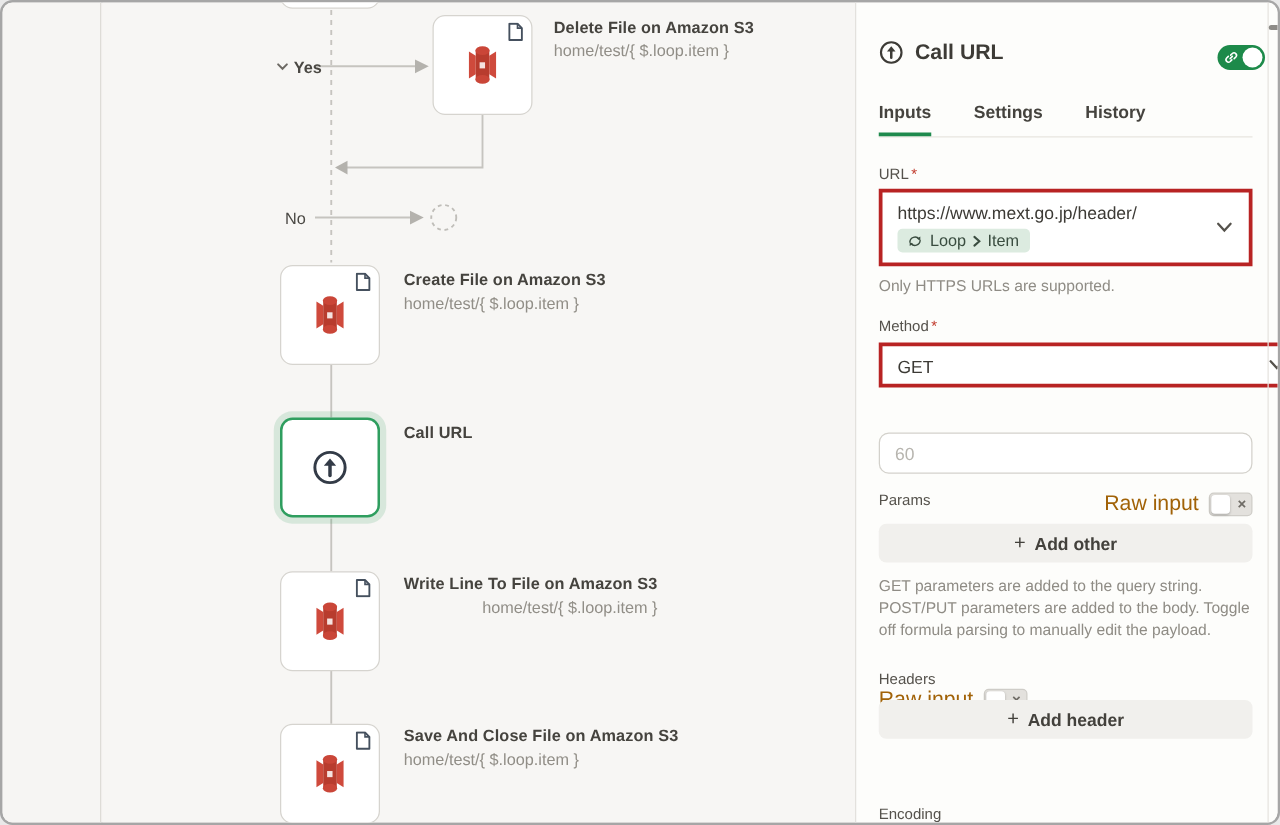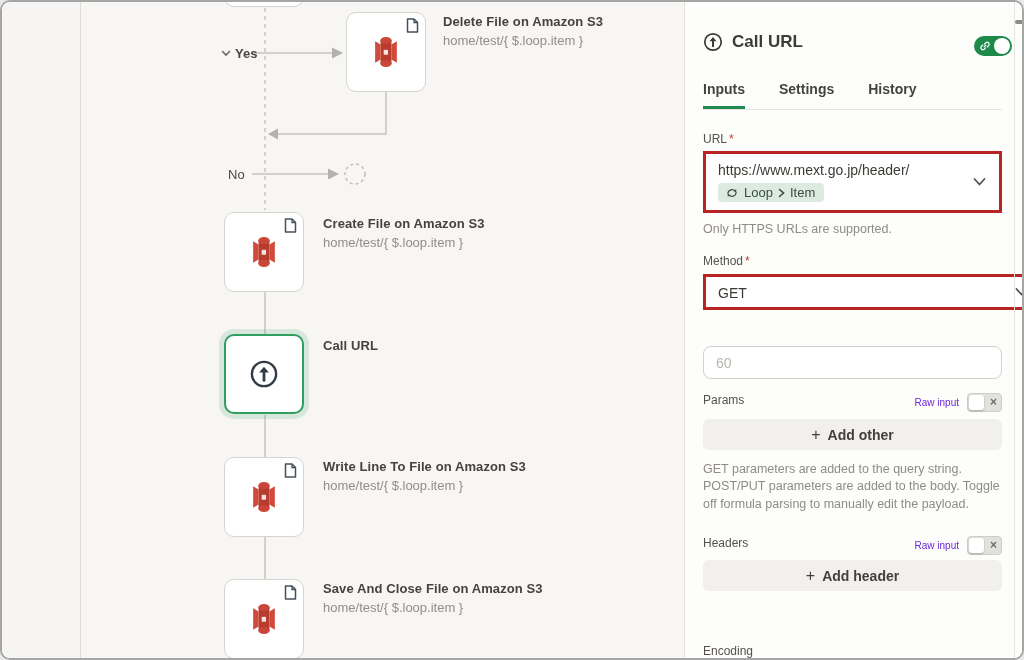--- a/index.html
+++ b/index.html
@@ -87,21 +87,21 @@
   .select-box { height:36px; padding:8px 12px; font-size:14px; color:#3c3a35; cursor:pointer; position:relative; }
   .plain-input {
     height:33px; width:100%; border:1px solid #d3d1cb; border-radius:8px;
     padding:0 12px; font-size:14px; color:#3c3a35; background:#fff; outline:none;
     font-family:"Liberation Sans","DejaVu Sans",sans-serif;
   }
   .plain-input::placeholder { color:#b7b5af; }
 
   .row-between { display:flex; justify-content:space-between; }
   .raw-wrap { display:flex; align-items:center; gap:8px; }
-  .raw-label { font-size:10px; color:#6d28d9; }
+  .raw-label { font-size:17px; color:#a16207; }
   .mini-toggle {
     position:relative; width:35px; height:19px; background:#e3e1dd;
     border:1px solid #cfcdc8; border-radius:4px; cursor:pointer;
   }
   .mini-toggle .knob {
     position:absolute; left:1px; top:1px; width:15px; height:15px;
     background:#fff; border-radius:3px; box-shadow:0 1px 2px rgba(0,0,0,.25);
   }
   .mini-toggle .x {
     position:absolute; right:4px; top:0; font-size:12px; font-weight:700; color:#6f6c66; line-height:17px;
@@ -215,21 +215,21 @@
         </svg>
       <svg class="center-icon" width="34" height="38" viewBox="0 0 24 28">
         <polygon points="4,6 8,8.5 8,19.5 4,22" fill="#cf4a3c"></polygon>
           <polygon points="20,6 16,8.5 16,19.5 20,22" fill="#cf4a3c"></polygon>
         <rect x="8" y="5.5" width="8" height="17" fill="#b83c2e"></rect>
         <ellipse cx="12" cy="5.5" rx="4.2" ry="2.6" fill="#ca4638"></ellipse>
         <ellipse cx="12" cy="22.5" rx="4.2" ry="2.6" fill="#ca4638"></ellipse>
         <rect x="10.3" y="12.4" width="3.2" height="3.6" fill="#fff" opacity=".85"></rect>
       </svg>
     </div>
-    <div class="node-label" style="left:241px; top:457px;">
+    <div class="node-label" style="left:241px; top:457px;text-align:right;">
       <div class="node-title">Write Line To File on Amazon S3</div>
       <div class="node-sub">home/test/{ $.loop.item }</div>
     </div>
 
     <div class="node" style="left:142px; top:577px;">
       <svg class="doc-icon" width="13" height="15" viewBox="0 0 13 15">
           <path d="M1.5 1 H8 L11.5 4.5 V14 H1.5 Z" fill="#fff" stroke="#45505e" stroke-width="1.5" stroke-linejoin="round"></path>
           <path d="M8 1 V4.5 H11.5" fill="none" stroke="#45505e" stroke-width="1.3"></path>
         </svg>
       <svg class="center-icon" width="34" height="38" viewBox="0 0 24 28">
@@ -322,21 +322,21 @@
       </span>
     </div>
     <div class="p-abs" style="top:417px;">
       <button class="ghost-btn">
         <span class="plus">+</span>
         <span>Add other</span>
       </button>
     </div>
     <div class="p-abs helper" style="top:459px;">GET parameters are added to the query string. POST/PUT parameters are added to the body. Toggle off formula parsing to manually edit the payload.</div>
 
-    <div class="p-abs row-between" style="top:534px;">
+    <div class="p-abs row-between" style="top:534px;flex-direction:column;">
       <span class="field-label">Headers</span>
       <span class="raw-wrap">
         <span class="raw-label">Raw input</span>
         <span class="mini-toggle">
           <span class="knob"></span>
           <span class="x">×</span>
         </span>
       </span>
     </div>
     <div class="p-abs" style="top:558px;">

